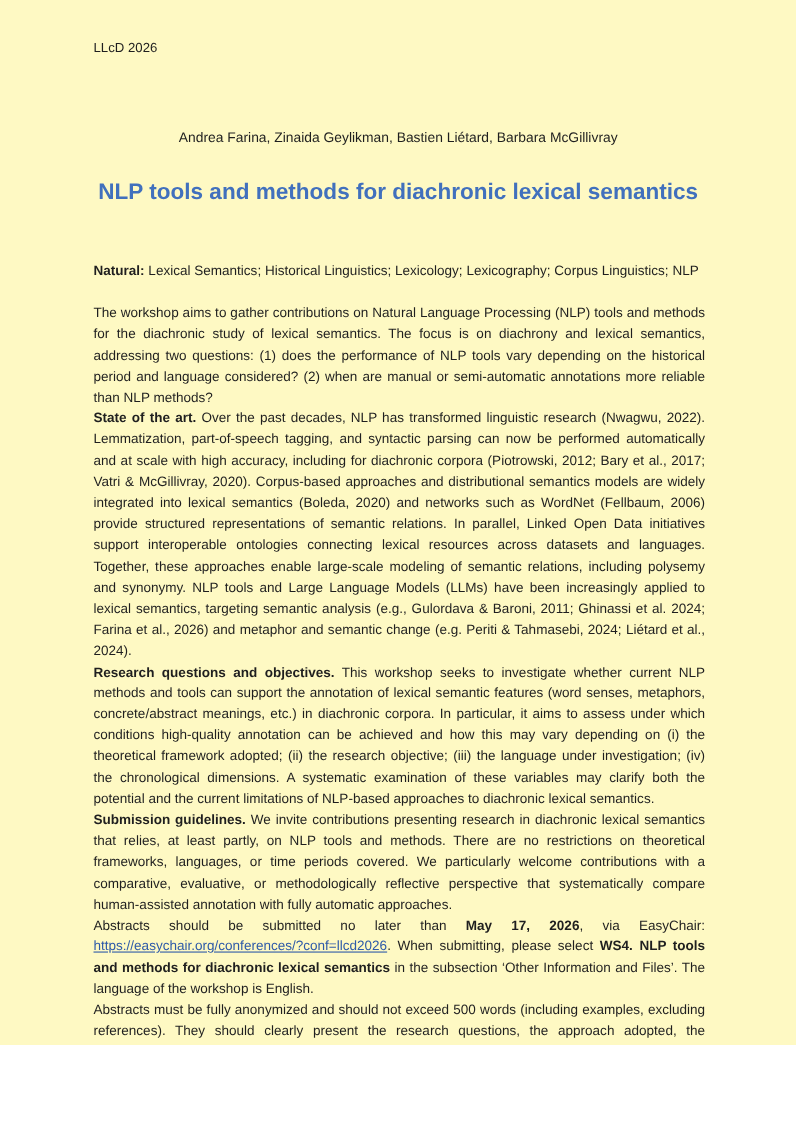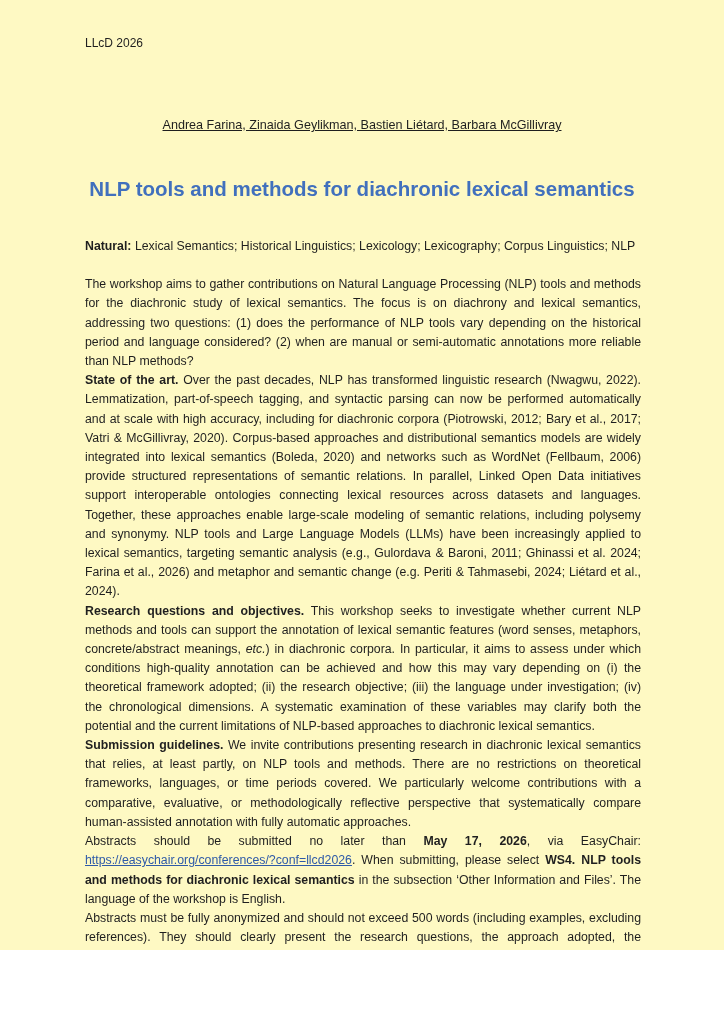--- a/index.html
+++ b/index.html
@@ -20,46 +20,45 @@
     color: #1f1f1f;
   }
   .authors-line {
     position: absolute;
     left: 0;
     right: 0;
     top: 118px;
     text-align: center;
     font-size: 12.6px;
     color: #1f1f1f;
-    text-decoration: underline;
   }
   .doc-title {
     position: absolute;
     left: 0;
     right: 0;
-    top: 177px;
+    top: 163px;
     margin: 0;
     text-align: center;
     font-size: 20.5px;
     font-weight: 700;
     color: #4170bd;
   }
   .doc-body {
     position: absolute;
     left: 85px;
     top: 237px;
     width: 556px;
     font-size: 12.3px;
     line-height: 19.2px;
     text-align: justify;
   }
   .doc-body p { margin: 0; }
   .doc-body p.keywords { margin-bottom: 19px; }
   .b { font-weight: 700; }
-  .i { font-style: italic; }
+  .i { }
   a.link {
     color: #2e5aa8;
     text-decoration: underline;
     cursor: pointer;
   }
 </style>
 </head>
 <body>
 
 <div class="page">

